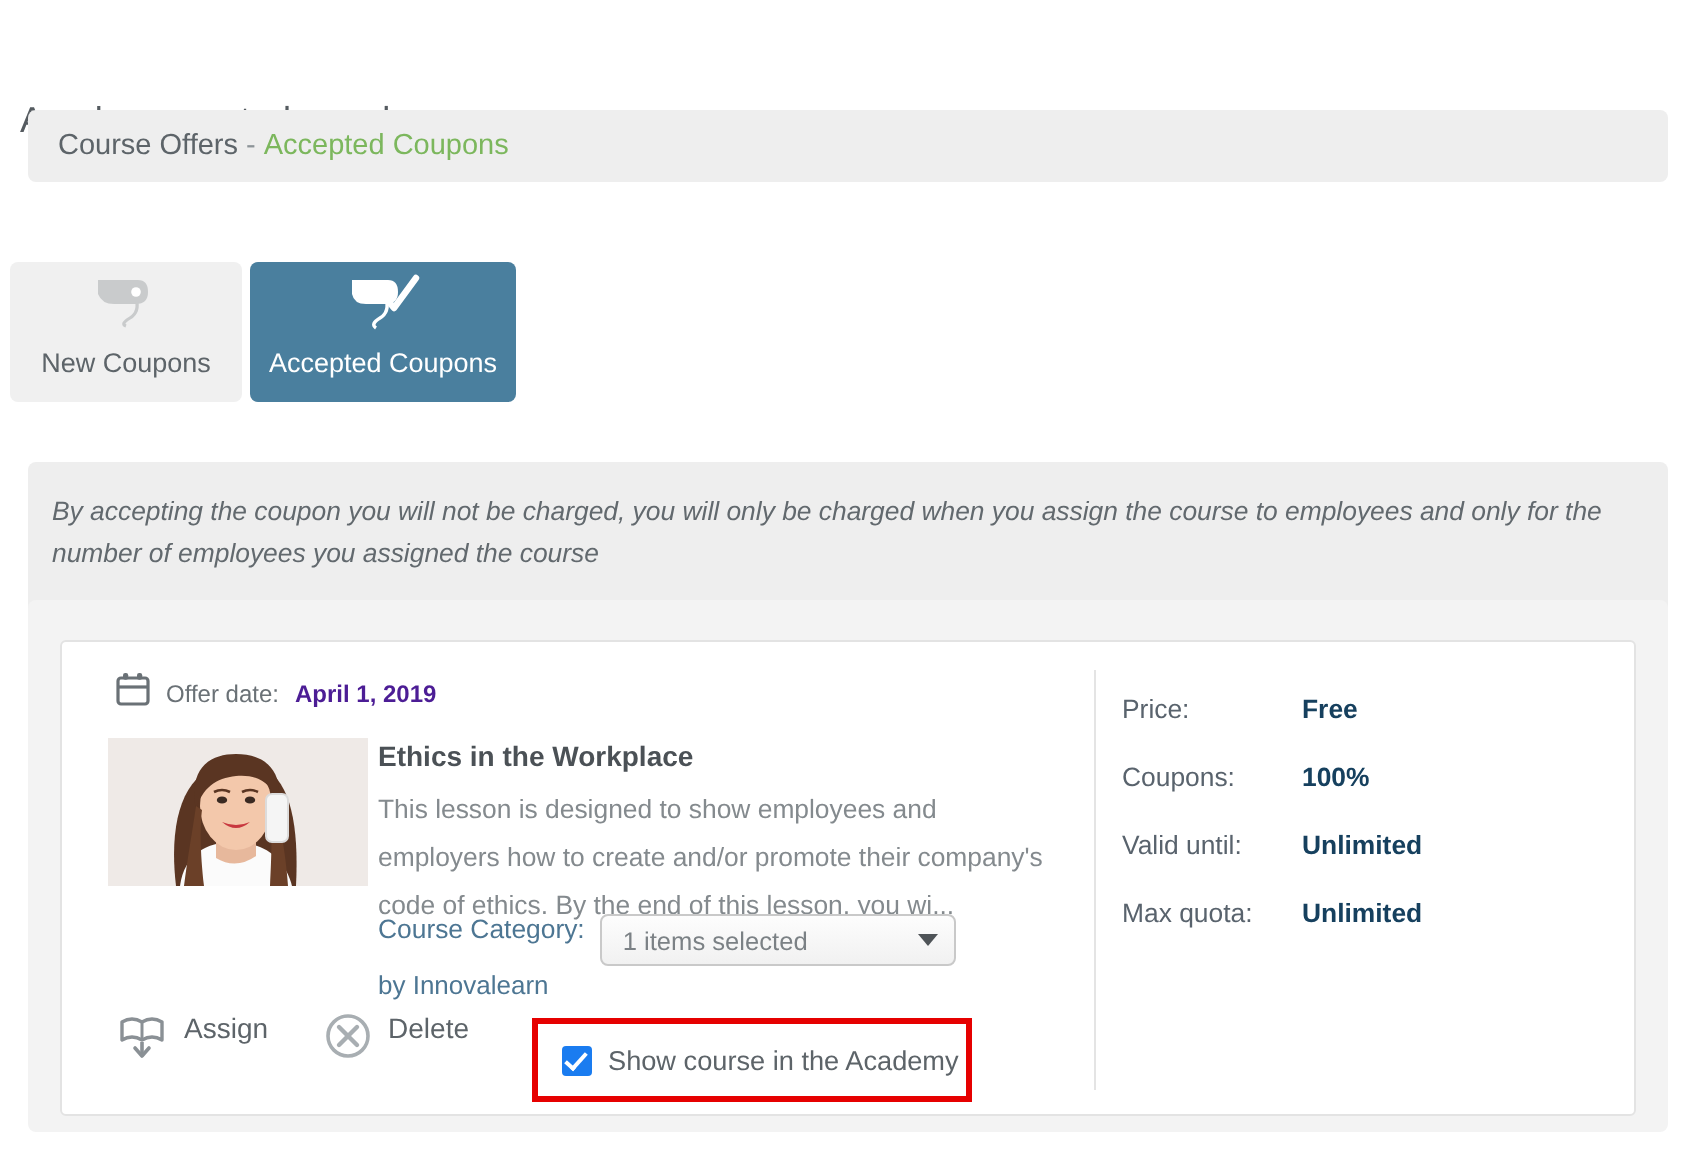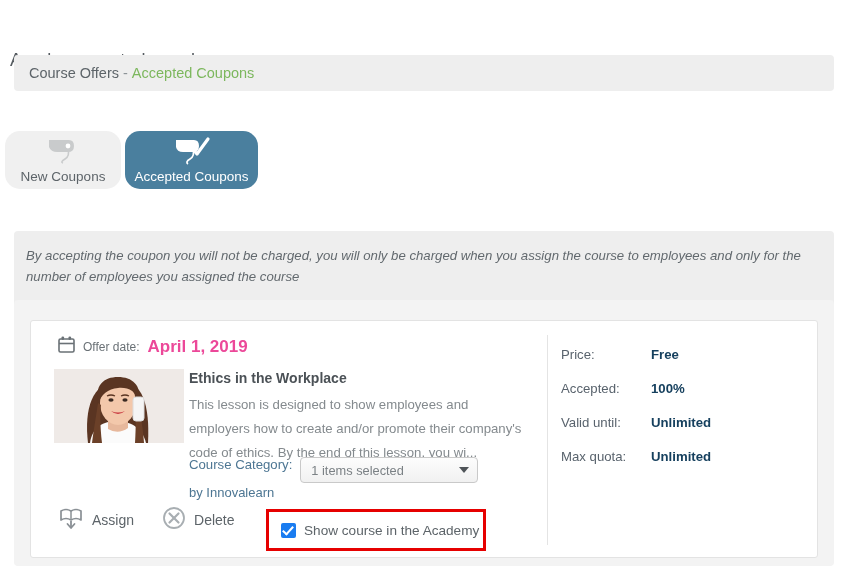--- a/index.html
+++ b/index.html
@@ -27,23 +27,23 @@
     display: flex; align-items: center;
     padding-left: 15px;
   }
   .crumb-main { font-size: 14.5px; color: #5d6469; }
   .crumb-sep  { font-size: 14.5px; color: #8d9498; margin: 0 4px; }
   .crumb-current { font-size: 14.5px; color: #7cb75d; }
 
   
   .tabs { position: absolute; left: 5px; top: 131px; display: flex; gap: 4px; }
   .tab {
-    width: 116px; height: 58px; border-radius: 15px;
+    width: 116px; height: 70px; border-radius: 4px;
     display: flex; flex-direction: column; align-items: center;
-    justify-content: flex-end; padding-bottom: 6px; cursor: pointer;
+    justify-content: flex-end; padding-bottom: 13px; cursor: pointer;
     position: relative;
   }
   .tab.inactive { background: #f0f0f0; }
   .tab.active   { background: #4a7f9e; width: 133px; }
   .tab-label { font-size: 13.5px; line-height: 1; }
   .tab.inactive .tab-label { color: #5d6469; }
   .tab.active   .tab-label { color: #ffffff; }
   .tab-icon { position: absolute; top: 4px; left: 50%; transform: translateX(-50%); }
 
   
@@ -68,21 +68,21 @@
   
   .card {
     position: absolute; left: 30px; top: 320px;
     width: 788px; height: 238px;
     background: #ffffff; border: 1px solid #e3e3e3; border-radius: 3px;
   }
 
   
   .offer-row { position: absolute; left: 27px; top: 15px; display: flex; align-items: center; gap: 8px; }
   .offer-label { font-size: 12px; color: #6a7176; }
-  .offer-date  { font-size: 17px; color: #ec4899; font-weight: bold; }
+  .offer-date  { font-size: 12px; color: #4c1d95; font-weight: bold; }
 
   
   .thumb {
     position: absolute; left: 23px; top: 48px;
     width: 130px; height: 74px;
     overflow: hidden; background: #e8e4e2;
   }
   .thumb svg { display:block; }
 
   
@@ -106,21 +106,21 @@
   .cat-value { font-size: 12.8px; color: #7b8185; }
   .caret { width:0;height:0;border-left:5px solid transparent;border-right:5px solid transparent;border-top:6px solid #4f5458; }
 
   .provider {
     position: absolute; left: 158px; top: 164px;
     font-size: 13px; color: #4d7693; cursor: pointer;
   }
 
   
   .actions { position: absolute; left: 27px; top: 185px; display: flex; align-items: center; }
-  .action { display: flex; align-items: center; gap: 8px; cursor: pointer; }
+  .action { display: flex; align-items: flex-start; gap: 8px; cursor: pointer; }
   .action-label { font-size: 14px; color: #5d6469; }
   .action.assign { margin-right: 28px; }
   .action.delete { margin-right: 0; }
 
   .redbox {
     position: absolute; left: 208px; top: 3px;
     width: 220px; height: 42px;
     border: 3px solid #e60000; background: #fff;
     display: flex; align-items: center; padding-left: 12px; gap: 8px;
   }
@@ -276,21 +276,21 @@
     </div>
 
     <div class="divider"></div>
 
     <div class="details">
       <div class="det-row">
         <span class="det-key">Price:</span>
         <span class="det-val">Free</span>
       </div>
       <div class="det-row">
-        <span class="det-key">Accepted:</span>
+        <span class="det-key">Coupons:</span>
         <span class="det-val">100%</span>
       </div>
       <div class="det-row">
         <span class="det-key">Valid until:</span>
         <span class="det-val">Unlimited</span>
       </div>
       <div class="det-row">
         <span class="det-key">Max quota:</span>
         <span class="det-val">Unlimited</span>
       </div>

